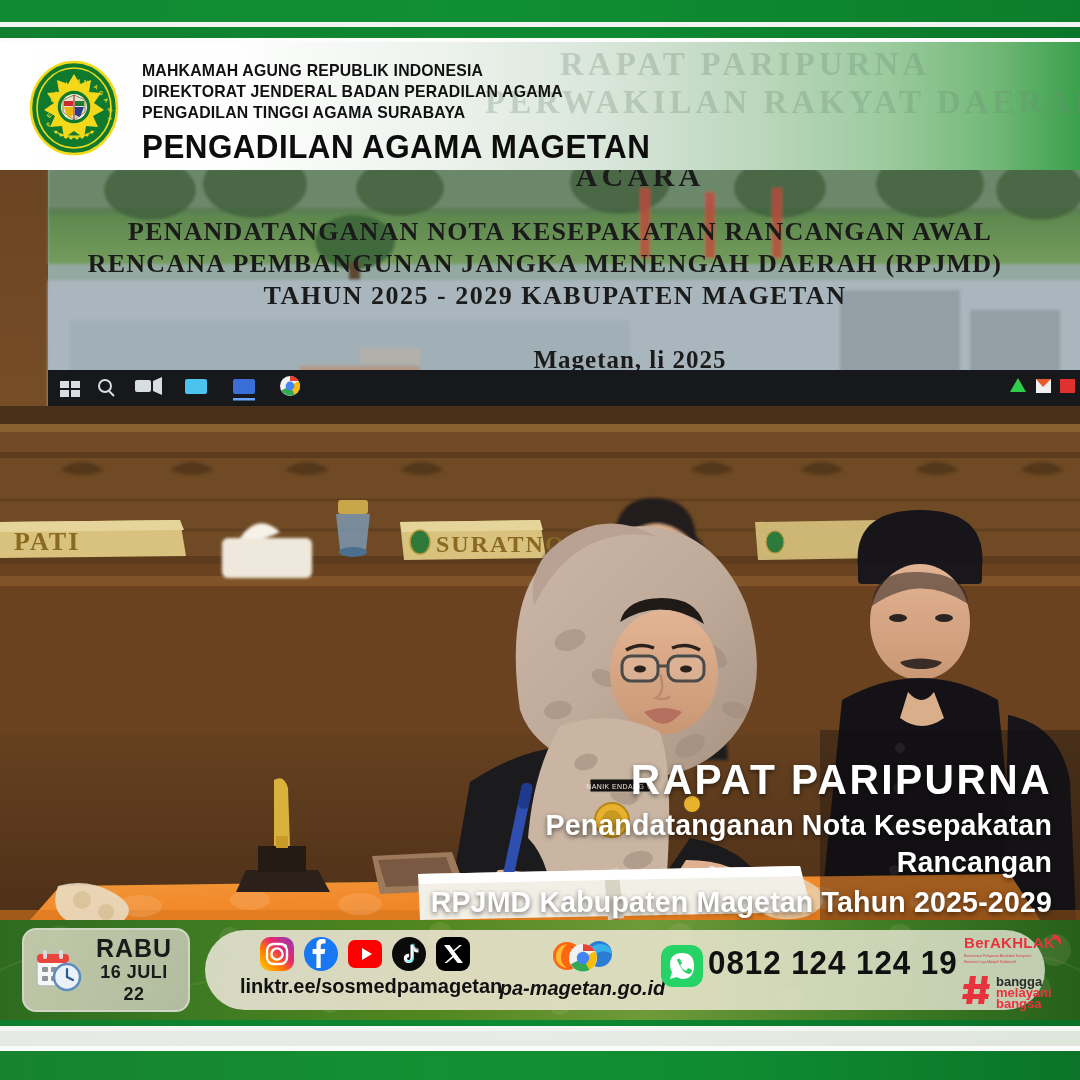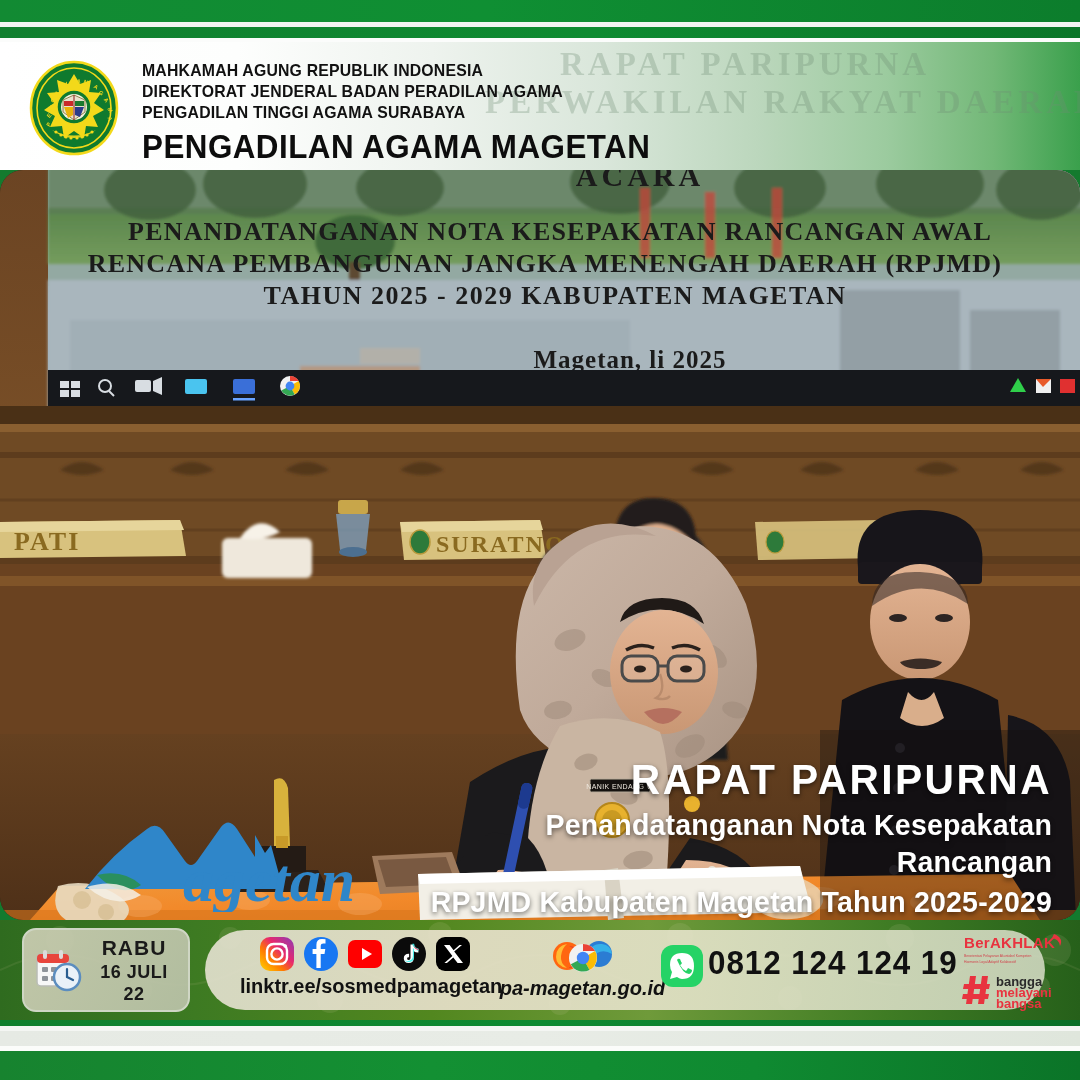--- a/index.html
+++ b/index.html
@@ -51,21 +51,21 @@
   .ht-main {
     font-family:"Liberation Sans Narrow","Liberation Sans", sans-serif;
     font-weight:700; color:#0d0d0d; font-size:33px; line-height:38px;
     letter-spacing:.5px; margin-top:5px; transform:scaleX(.95); transform-origin:left center;
     white-space:nowrap;
   }
 
   
   .photo {
     position:absolute; left:0; top:170px; width:1080px; height:750px;
-    overflow:hidden; background:#2a1a10;border-radius:23px;
+    overflow:hidden; background:#2a1a10;
   }
   .photo svg { position:absolute; inset:0; display:block; }
 
   
   .title-block {
     position:absolute; right:28px; bottom:0px; width:700px; text-align:right;
     text-shadow:0 2px 5px rgba(0,0,0,.55);
     pointer-events:none;
   }
   .t-main {
@@ -99,21 +99,21 @@
   .date-box {
     position:absolute; left:22px; top:8px; width:168px; height:84px;
     border-radius:14px; border:2px solid #cfd6c4;
     background:linear-gradient(120deg,rgba(203,205,178,.93),rgba(186,194,168,.93));
     display:flex; align-items:center; gap:8px; padding:0 10px;
   }
   .cal-icon { width:48px; height:48px; flex:0 0 48px; }
   .date-text { text-align:center; flex:1; }
   .d-day {
     font-family:"Liberation Sans Narrow","Liberation Sans", sans-serif;
-    font-weight:700; font-size:21px; color:#1a1a1a; line-height:26px; letter-spacing:1px;
+    font-weight:700; font-size:25px; color:#1a1a1a; line-height:26px; letter-spacing:1px;
   }
   .d-date {
     font-family:"Liberation Sans Narrow","Liberation Sans", sans-serif;
     font-weight:700; font-size:18px; color:#1a1a1a; line-height:22px; letter-spacing:.5px;
   }
 
   .soc-group { position:absolute; left:240px; top:16px; width:250px; }
   .soc-icons { display:flex; gap:8px; justify-content:center; }
   .soc-icons svg { width:36px; height:36px; display:block; }
   .soc-label {
@@ -546,33 +546,20 @@
           <path d="M418 704 L800 696 L812 742 L420 750 Z" fill="#f2efe6"></path>
           <path d="M604 700 L618 698 L624 748 L608 750 Z" fill="#d9d3c4"></path>
           <path d="M418 704 L800 696 L802 706 L420 714 Z" fill="#ffffff"></path>
         </g>
       </g>
 
       <rect x="340" y="560" width="740" height="190" fill="url(#clothG)" opacity="0"></rect>
       <rect x="820" y="560" width="260" height="190" fill="#120f0d" opacity=".35"></rect>
     </svg>
 
-    <div class="magetan-logo">
-      <svg viewBox="0 0 300 115" width="300" height="115">
-        <g fill="#2f86c9">
-          <path d="M4 86 q16 -20 34 -34 q12 -10 20 2 q10 16 22 2 q14 -18 26 -4 q10 12 18 -2 q14 -24 28 -2 q8 12 14 2 l0 40 z" opacity="0"></path>
-          <path d="M10 92 q28 -36 62 -60 q10 -8 18 4 l20 28 q6 8 12 0 l24 -34 q8 -10 16 2 l18 28 l0 -22 l10 18 l6 -8 l12 44 z"></path>
-        </g>
-        <path d="M22 78 q26 -6 44 10 q-20 14 -44 -10 z" fill="#2a8f5e"></path>
-        <path d="M12 90 q30 -10 54 8 q-26 16 -54 -8 z" fill="#f4f0e6" opacity=".85"></path>
-        <g fill="#2f86c9" font-family="Liberation Serif, serif" font-style="italic" font-size="62" font-weight="bold">
-          <text x="108" y="104">agetan</text>
-        </g>
-      </svg>
-    </div>
 
     <div class="title-block">
       <div class="t-main">RAPAT PARIPURNA</div>
       <div class="t-sub">Penandatanganan Nota Kesepakatan Rancangan</div>
       <div class="t-sub">RPJMD Kabupaten Magetan Tahun 2025-2029</div>
     </div>
   </div>
 
   <div class="footer">
     <svg class="footer-batik" viewBox="0 0 1080 100" preserveAspectRatio="none">

